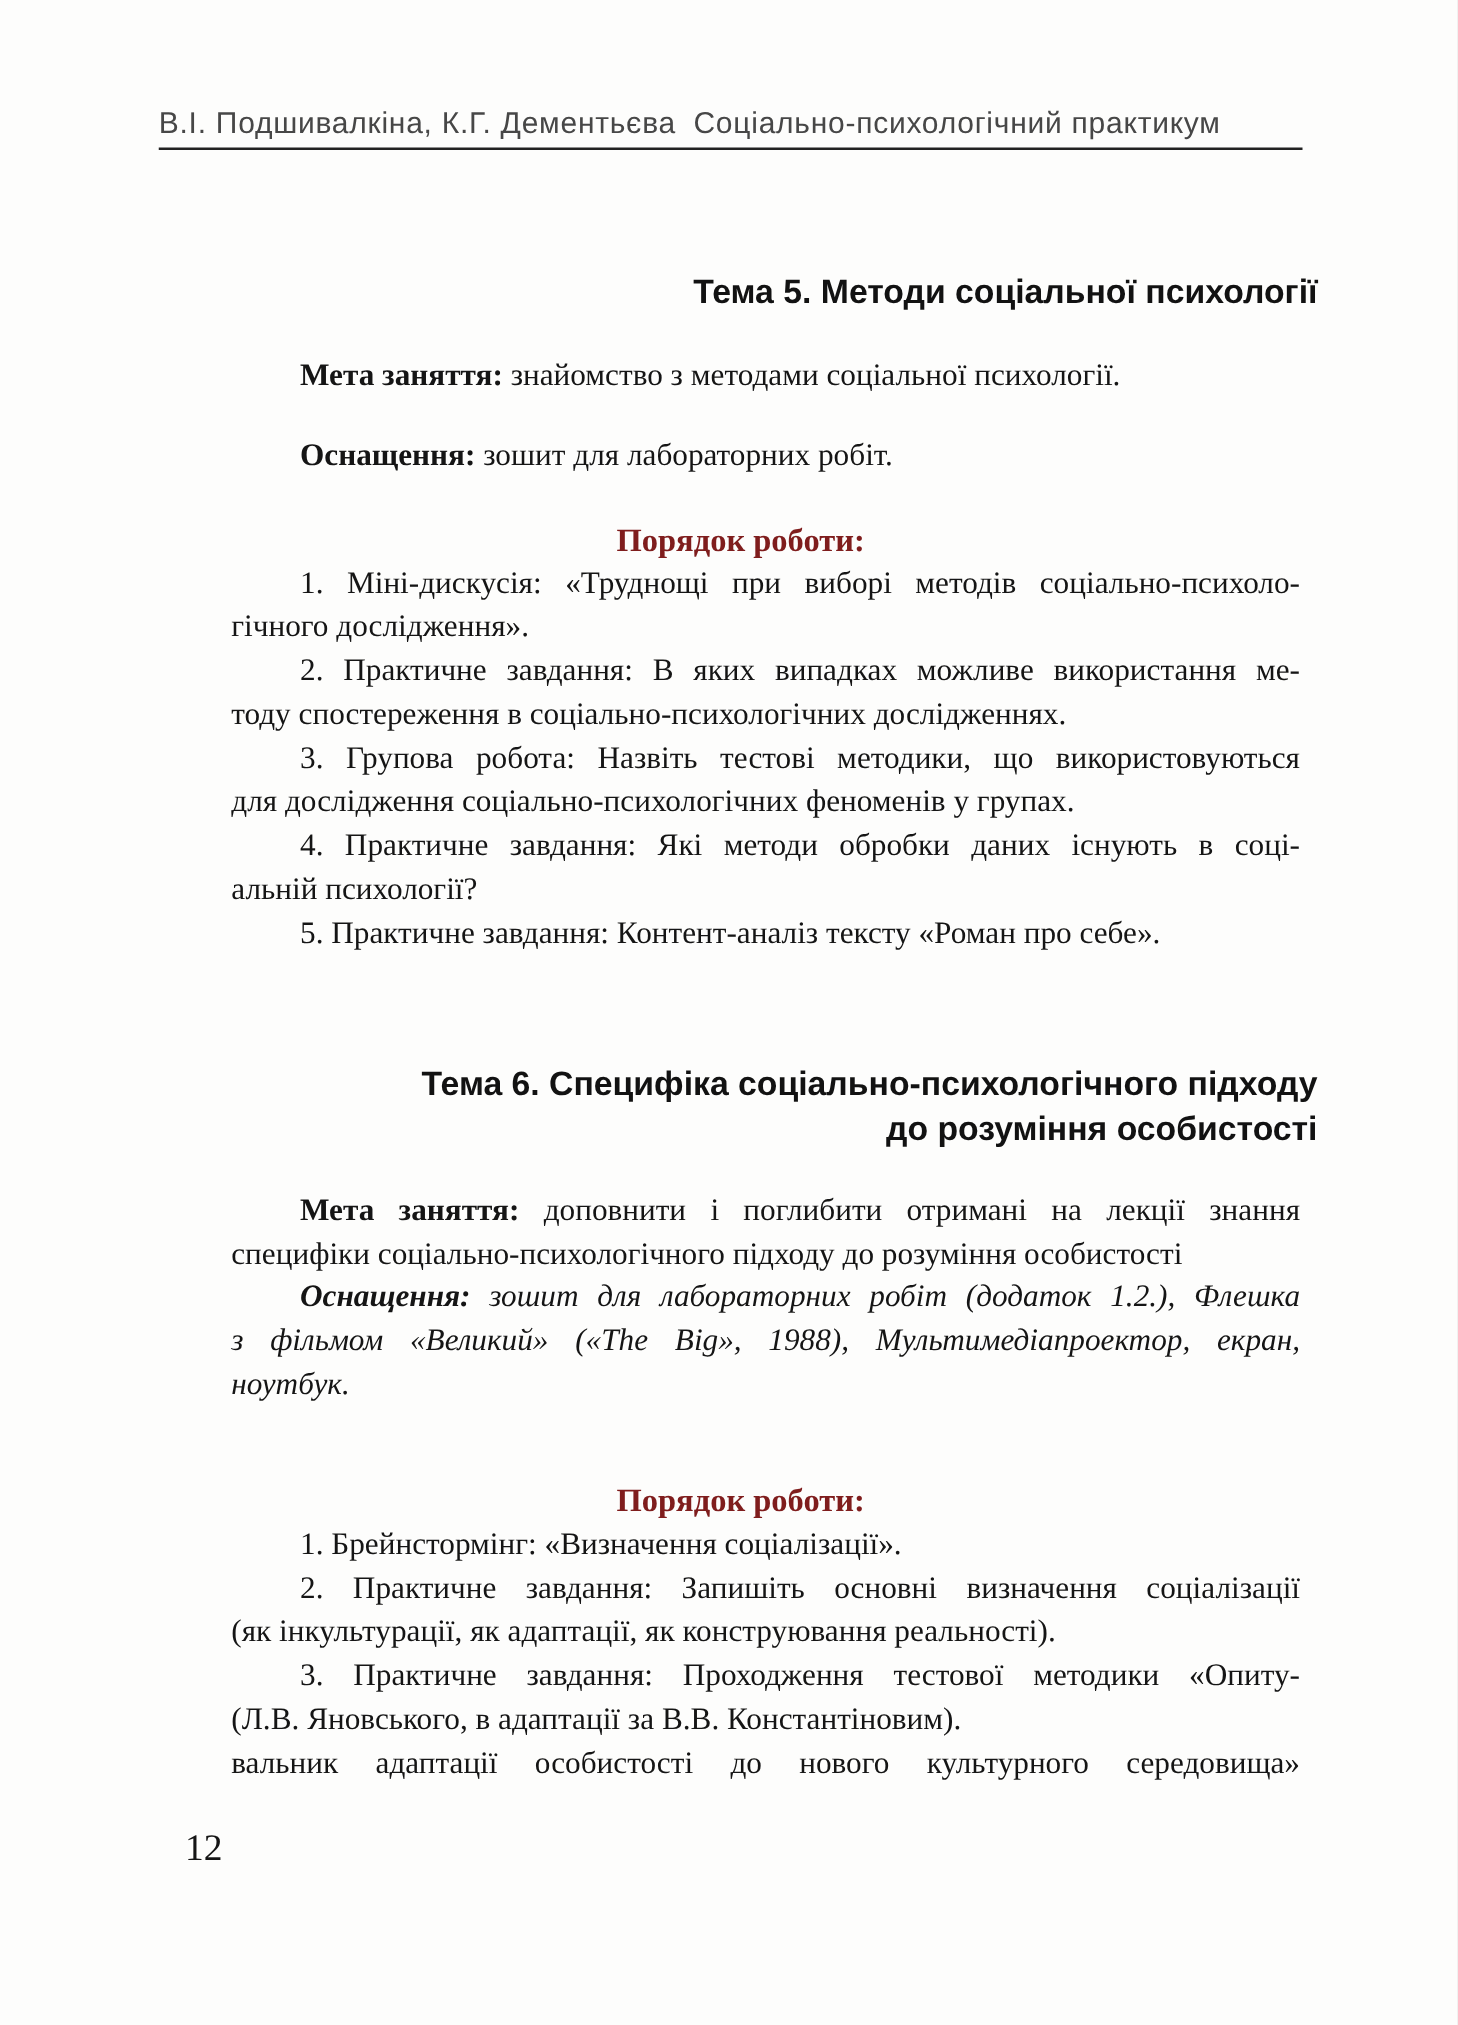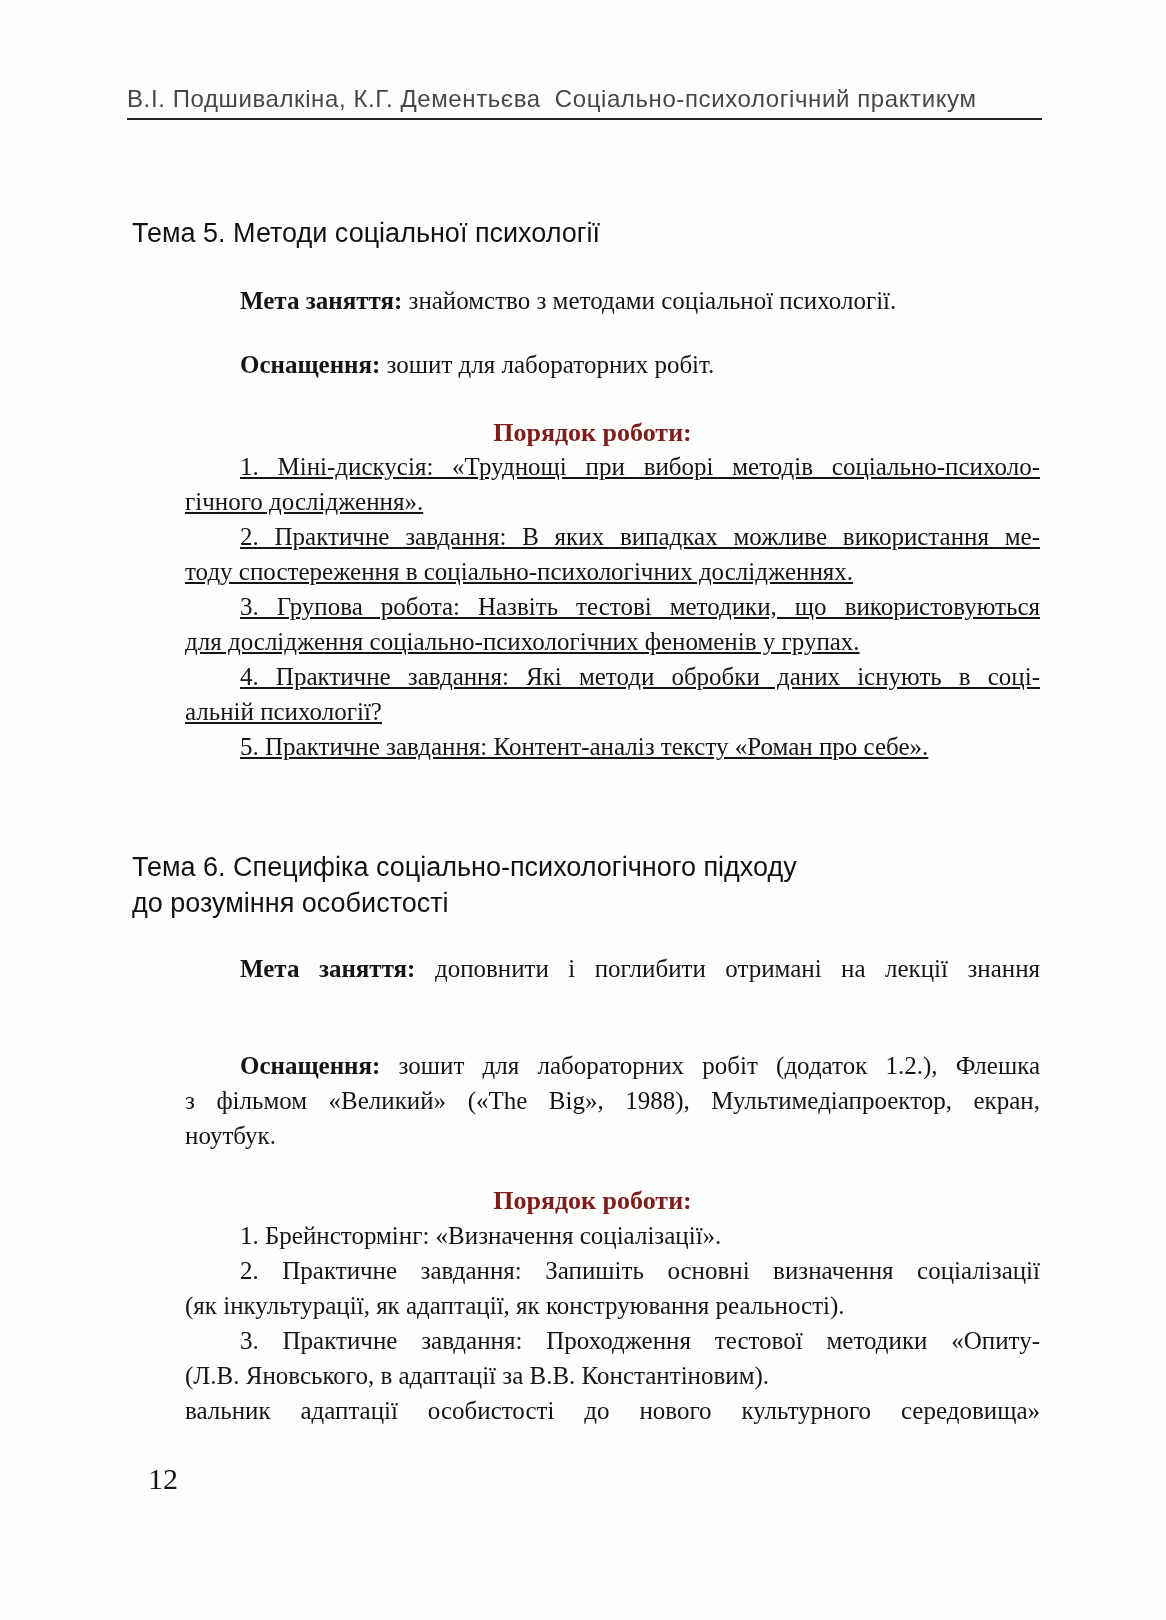--- a/index.html
+++ b/index.html
@@ -19,24 +19,24 @@
     font-size:24px; line-height:26px;
     color:#474747; letter-spacing:0.6px;
     border-bottom:2px solid #222;
     padding-bottom:6px;
     white-space:nowrap;
   }
   .pagehdr .book { margin-left:14px; }
 
   
   .h-sans {
-    position:absolute; left:132px; width:910px;
+    position:absolute; left:144px; width:910px;
     font-family:"Liberation Sans", sans-serif;
-    font-weight:normal; font-size:27px; line-height:36px;
-    color:#121212; text-align:left;
+    font-weight:bold; font-size:27px; line-height:36px;
+    color:#121212; text-align:right;
   }
   .h-serif {
     position:absolute; left:165px; width:855px;
     font-family:"Liberation Serif", serif;
     font-weight:bold; font-size:26px; line-height:32px;
     color:#7f1d1d; text-align:center;
   }
 
   
   .blk {
@@ -73,21 +73,21 @@
 
   <div class="blk" style="top:347px;">
     <div class="ln ind">
       <span class="b">Оснащення:</span>
       <span>зошит для лабораторних робіт.</span>
     </div>
   </div>
 
   <div class="h-serif" style="top:417px;">Порядок роботи:</div>
 
-  <div class="blk" style="top:449px;text-decoration:underline;">
+  <div class="blk" style="top:449px;">
     <div class="ln ind jfy">1. Міні-дискусія: «Труднощі при виборі методів соціально-психоло-</div>
     <div class="ln">гічного дослідження».</div>
     <div class="ln ind jfy">2. Практичне завдання: В яких випадках можливе використання ме-</div>
     <div class="ln">тоду спостереження в соціально-психологічних дослідженнях.</div>
     <div class="ln ind jfy">3. Групова робота: Назвіть тестові методики, що використовуються</div>
     <div class="ln">для дослідження соціально-психологічних феноменів у групах.</div>
     <div class="ln ind jfy">4. Практичне завдання: Які методи обробки даних існують в соці-</div>
     <div class="ln">альній психології?</div>
     <div class="ln ind">5. Практичне завдання: Контент-аналіз тексту «Роман про себе».</div>
   </div>
@@ -95,23 +95,24 @@
   <div class="h-sans" style="top:849px;">
     <div>Тема 6. Специфіка соціально-психологічного підходу</div>
     <div>до розуміння особистості</div>
   </div>
 
   <div class="blk" style="top:951px;">
     <div class="ln ind jfy">
       <span class="b">Мета заняття:</span>
       <span>доповнити і поглибити отримані на лекції знання</span>
     </div>
+    <div class="ln">специфіки соціально-психологічного підходу до розуміння особистості</div>
   </div>
 
-  <div class="blk" style="top:1048px;">
+  <div class="blk" style="top:1020px;font-style:italic;">
     <div class="ln ind jfy">
       <span class="b">Оснащення:</span>
       <span>зошит для лабораторних робіт (додаток 1.2.), Флешка</span>
     </div>
     <div class="ln jfy">з фільмом «Великий» («The Big», 1988), Мультимедіапроектор, екран,</div>
     <div class="ln">ноутбук.</div>
   </div>
 
   <div class="h-serif" style="top:1185px;">Порядок роботи:</div>
 

